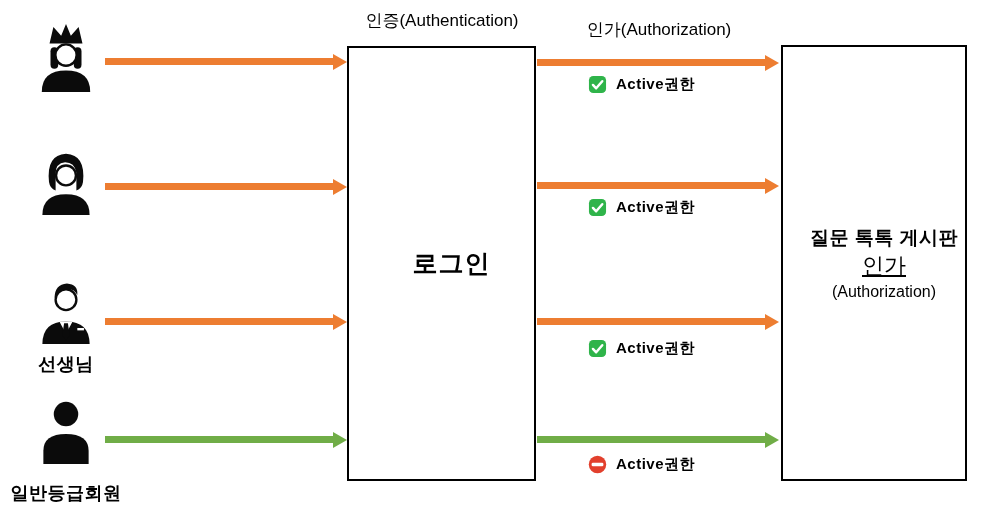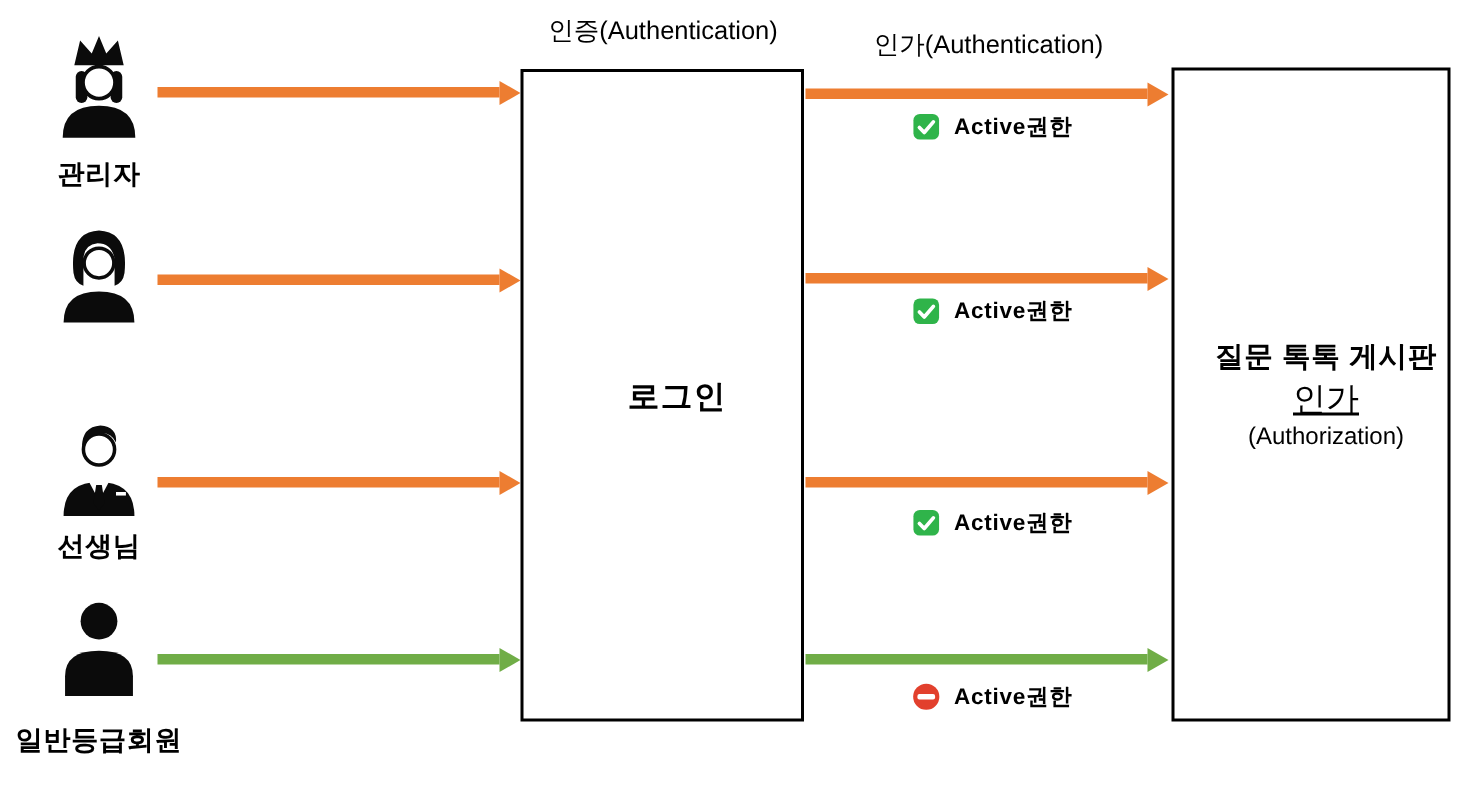--- a/index.html
+++ b/index.html
@@ -25,21 +25,21 @@
     text-align:center;font-size:18px;font-weight:bold;
     letter-spacing:.5px;
   }
   .actor-label.wide{left:-4px;width:140px;}
   
   .box{
     position:absolute;border:2px solid #000;background:#fff;
     display:flex;flex-direction:column;align-items:center;justify-content:center;padding-left:20px;
   }
   .login-box{left:347px;top:46px;width:189px;height:435px;}
-  .login-box .box-label{font-size:21px;font-weight:bold;letter-spacing:1px;}
+  .login-box .box-label{font-size:25px;font-weight:bold;letter-spacing:1px;}
   .board-box{left:781px;top:45px;width:186px;height:436px;text-align:center;}
   .board-title{font-size:19px;font-weight:bold;letter-spacing:.5px;}
   .board-sub1{font-size:22px;text-decoration:underline;}
   .board-sub2{margin-top:2px;font-size:16px;}
   
   .header{
     position:absolute;text-align:center;font-size:17px;white-space:nowrap;
   }
   .header-auth{left:347px;width:190px;top:9px;}
   .header-authz{left:557px;width:204px;top:18px;}
@@ -52,46 +52,45 @@
     border-left:14px solid;
   }
   .arrow.orange .shaft{background:var(--orange);}
   .arrow.orange .head{border-left-color:var(--orange);}
   .arrow.green .shaft{background:var(--green);}
   .arrow.green .head{border-left-color:var(--green);}
   .arrow.l{left:105px;}
   .arrow.r{left:537px;}
   
   .badge{
-    position:absolute;left:608px;height:22px;
+    position:absolute;left:588px;height:22px;
     display:flex;align-items:center;gap:9px;white-space:nowrap;
   }
   .badge-label{font-size:15px;font-weight:bold;letter-spacing:.5px;}
   .check-bg{fill:var(--check);}
   .deny-bg{fill:var(--deny);}
   .icon-black{fill:#0b0b0b;}
 </style>
 </head>
 <body>
 
 <div class="canvas">
 
   <div class="header header-auth">인증(Authentication)</div>
-  <div class="header header-authz">인가(Authentication)</div>
+  <div class="header header-authz">인가(Authorization)</div>
 
   <div class="actor-icon" style="left:35px;top:21px;">
     <svg width="62" height="72" viewBox="0 0 64 74">
       <path class="icon-black" d="M15 23 L19 6 L27 15 L32 3 L37 15 L45 6 L49 23 Z"></path>
       <rect class="icon-black" x="16" y="27" width="8" height="22" rx="4"></rect>
       <rect class="icon-black" x="40" y="27" width="8" height="22" rx="4"></rect>
       <circle cx="32" cy="35" r="11" fill="#fff" stroke="#0b0b0b" stroke-width="2.5"></circle>
       <path class="icon-black" d="M7 73 Q7 51 32 51 Q57 51 57 73 Z"></path>
     </svg>
   </div>
-  <div class="actor-label" style="top:104px;">관리자</div>
 
   <div class="actor-icon" style="left:35px;top:148px;">
     <svg width="62" height="68" viewBox="0 0 64 72">
       <path class="icon-black" d="M14 36 Q11 7 32 6 Q53 7 50 36 Q49 43 43 45 L43 26 Q41 15 31 15 Q21 16 21 27 L21 45 Q15 43 14 36 Z"></path>
       <circle cx="32" cy="29" r="10.5" fill="#fff" stroke="#0b0b0b" stroke-width="2.5"></circle>
       <path class="icon-black" d="M7 71 Q7 49 32 49 Q57 49 57 71 Z"></path>
     </svg>
   </div>
 
   <div class="actor-icon" style="left:35px;top:277px;">

